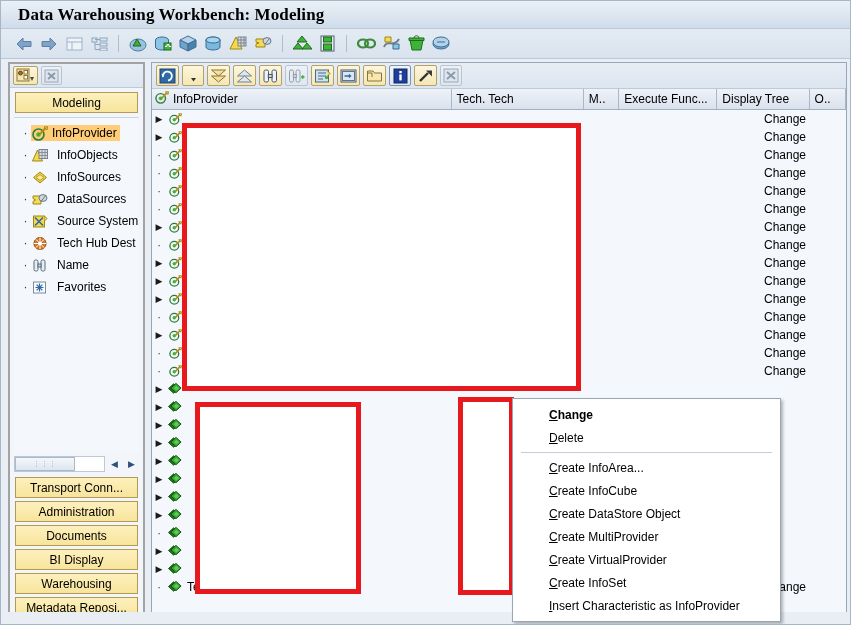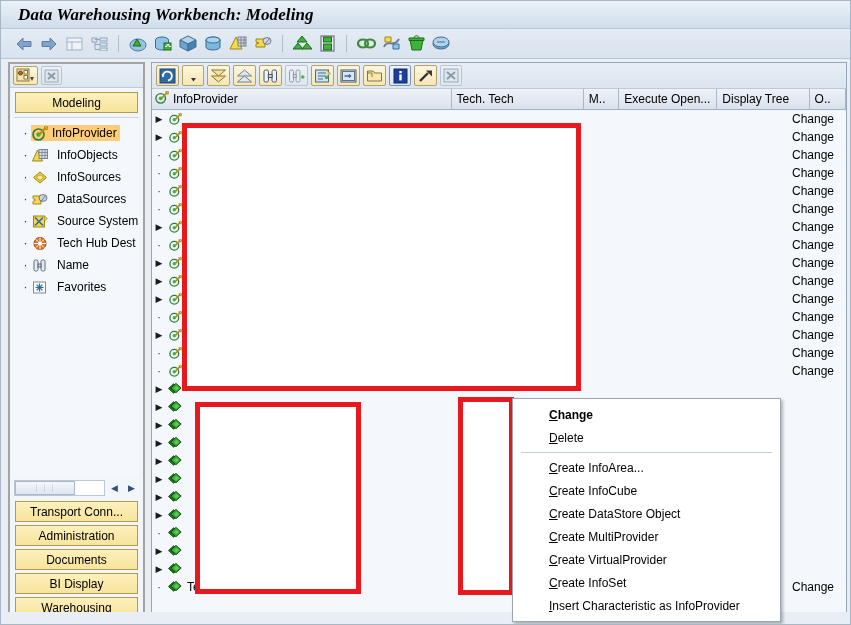--- a/index.html
+++ b/index.html
@@ -32,21 +32,20 @@
     height: 28px;
     background: linear-gradient(to bottom, #eaf0f7 0%, #dce6f0 55%, #cfdcea 100%);
     border-bottom: 1px solid #b9c7d6;
     display: flex;
     align-items: center;
     padding-left: 17px;
   }
   .titlebar .title {
     font-family: "Liberation Serif", serif;
     font-weight: bold;
-    font-style: italic;
     font-size: 17px;
     color: #000000;
     letter-spacing: 0.1px;
   }
 
   
   .maintoolbar {
     height: 30px;
     background: linear-gradient(to bottom, #e4ebf3 0%, #d9e3ee 100%);
     border-bottom: 1px solid #b9c7d6;
@@ -299,21 +298,20 @@
     flex: none;
   }
   .grow .dot { width: 14px; text-align: center; color: #333; flex: none; font-size: 11px; }
   .grow .ricon { width: 19px; flex: none; display: flex; align-items: center; justify-content: center; }
   .grow .rname { flex: 1; padding-left: 2px; overflow: hidden; }
 
   .changecol {
     position: absolute;
     left: 612px;
     top: 0;
-    margin-left: 28px;
   }
   .changecell {
     height: 18px;
     line-height: 18px;
     font-size: 12px;
     color: #000;
   }
 
   .techcell {
     position: absolute;
@@ -650,20 +648,23 @@
             </div>
           <div class="navbtn">
               <span>Documents</span>
             </div>
           <div class="navbtn">
               <span>BI Display</span>
             </div>
           <div class="navbtn">
               <span>Warehousing</span>
             </div>
+          <div class="navbtn">
+              <span>Metadata Reposi...</span>
+            </div>
         </div>
 
       </div>
     </div>
 
     <div class="rightpanel">
       <div class="rp-inner">
 
         <div class="rp-toolbar">
           <div class="rp-btn">
@@ -761,21 +762,21 @@
               </span>
               <span>InfoProvider</span>
             </div>
             <div class="cell" style="width:135px">
               <span>Tech. Tech</span>
             </div>
             <div class="cell" style="width:36px">
               <span>M..</span>
             </div>
             <div class="cell" style="width:100px">
-              <span>Execute Open...</span>
+              <span>Execute Func...</span>
             </div>
             <div class="cell" style="width:94px">
               <span>Display Tree</span>
             </div>
             <div class="cell" style="width:37px">
               <span>O..</span>
             </div>
           </div>
 
           <div class="gridrows">

